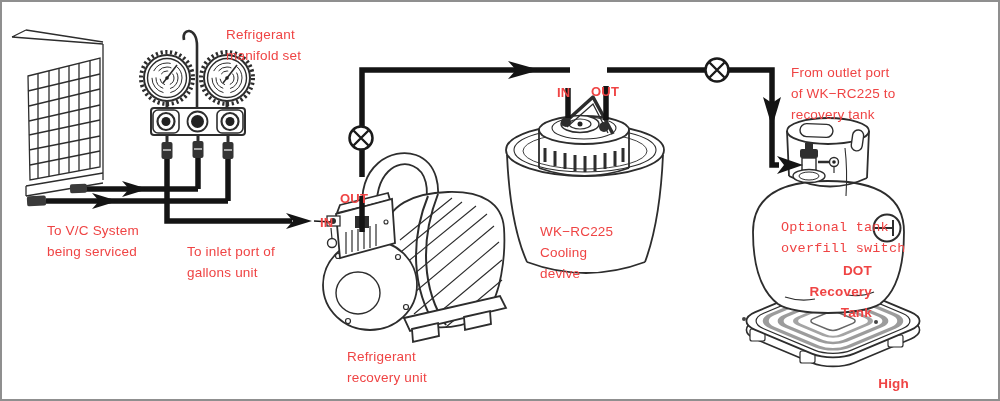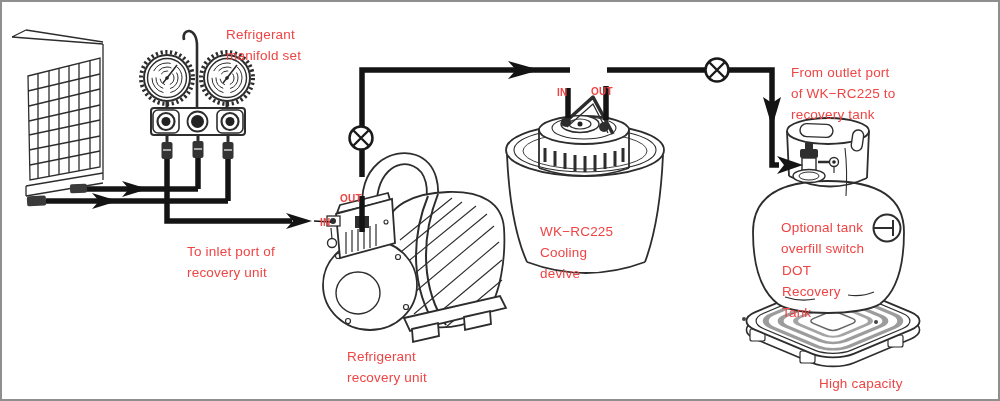--- a/index.html
+++ b/index.html
@@ -1,22 +1,22 @@
 <!DOCTYPE html>
 <html><head>
 <meta charset="utf-8">
 <style>
   html,body{margin:0;padding:0;background:#fff;}
   #stage{position:relative;width:1000px;height:401px;background:#ffffff;overflow:hidden;
          font-family:"Liberation Sans",sans-serif;}
   #art{position:absolute;left:0;top:0;}
   .frame{position:absolute;left:0;top:0;right:0;bottom:0;border:2px solid #8f8f8f;pointer-events:none;}
   .lbl{position:absolute;font-size:13.5px;line-height:21px;color:#ef4444;white-space:pre-line;letter-spacing:.2px;margin-top:8px;}
-  .b{font-weight:bold;font-size:10px;}
-  .ctr{text-align:left;}
+  .b{font-weight:bold;font-size:13px;}
+  .ctr{text-align:right;font-weight:bold;}
 </style>
 </head>
 <body>
 
 <div id="stage">
 
 <svg id="art" width="1000" height="401" viewBox="0 0 1000 401">
 
   <g stroke="#2d2d2d" fill="none" stroke-width="1.3">
     <path d="M12,37 L103,44 M26,30 L103,42 M12,37 L26,30 M103,44 L103,180"></path>
@@ -189,32 +189,34 @@
     <path d="M763,97 L772,103 L781,97 L772,127 Z"></path>
     <path d="M777,156 L803,165 L777,174 L784,165 Z"></path>
   </g>
 </svg>
 
 <div class="lbl" style="left:226px;top:16px;">Refrigerant
 manifold set</div>
 <div class="lbl" style="left:791px;top:54px;">From outlet port
 of WK−RC225 to
 recovery tank</div>
+<div class="lbl" style="left:47px;top:212px;">To V/C System
+being serviced</div>
 <div class="lbl" style="left:187px;top:233px;">To inlet port of
-recovery unit</div>
+gallons unit</div>
 <div class="lbl b" style="left:557px;top:74px;">IN</div>
 <div class="lbl b" style="left:591px;top:73px;">OUT</div>
 <div class="lbl b" style="left:340px;top:180px;">OUT</div>
 <div class="lbl b" style="left:320px;top:204px;">IN</div>
 <div class="lbl" style="left:540px;top:213px;">WK−RC225
 Cooling
 devive</div>
 <div class="lbl" style="left:347px;top:338px;">Refrigerant
 recovery unit</div>
-<div class="lbl" style="left:781px;top:209px;">Optional tank
+<div class="lbl" style="left:781px;top:209px;font-family:Liberation Mono, monospace;">Optional tank
 overfill switch</div>
 <div class="lbl ctr" style="left:782px;top:252px;width:90px;">DOT Recovery
 Tank</div>
 <div class="lbl ctr" style="left:819px;top:365px;width:90px;">High capacity
 charging scale</div>
 
 <div class="frame"></div>
 </div>
 
 </body></html>

